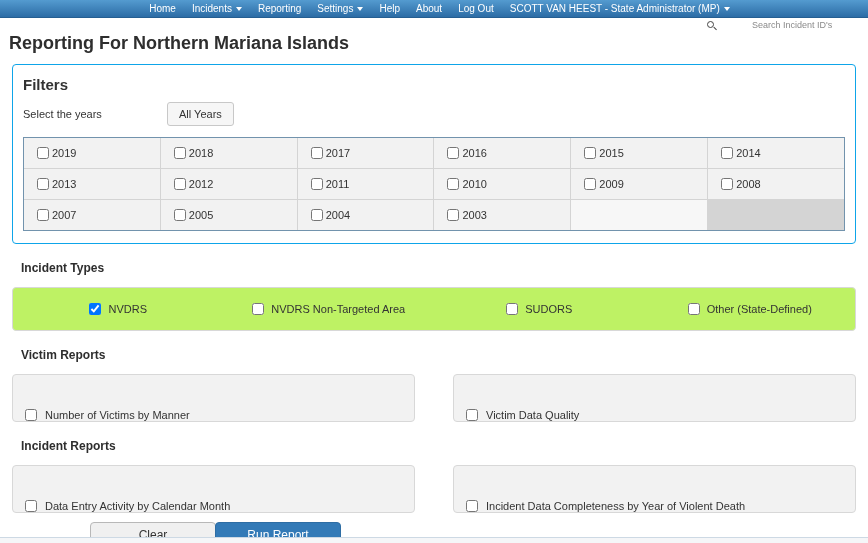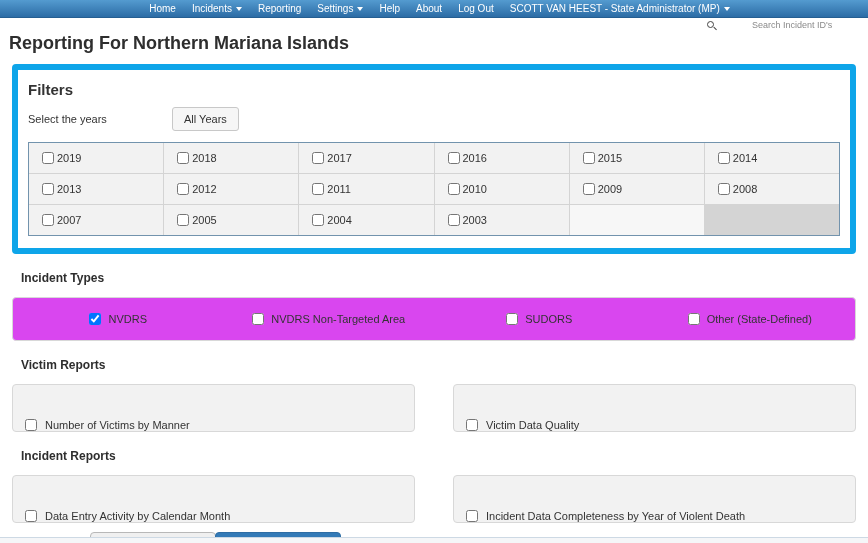--- a/index.html
+++ b/index.html
@@ -58,21 +58,21 @@
 
   
   .page-title {
     font-size: 18px; font-weight: bold; color: #2e2e2e;
     margin: 15px 0 10px 9px;
   }
   .content { padding: 0 12px; }
 
   
   .filters-panel {
-    border: 6px solid #0ea5e9; border-radius: 4px;
+    border: 1px solid #0ea5e9; border-radius: 4px;
     padding: 11px 10px 12px 10px;
     background: #ffffff;
   }
   .filters-title { font-size: 15px; font-weight: bold; margin-bottom: 9px; }
   .filters-row { display: flex; align-items: center; margin-bottom: 11px; }
   .select-years-label { font-size: 11px; width: 144px; }
   .all-years-btn {
     background: #f6f6f6; border: 1px solid #c8c8c8; border-radius: 3px;
     font-size: 11px; color: #333; padding: 5px 11px; cursor: pointer;
     font-family: "Liberation Sans", sans-serif;
@@ -94,21 +94,21 @@
   input[type="checkbox"] { width: 12px; height: 12px; margin: 0; cursor: pointer; }
 
   
   .section-title {
     font-size: 12px; font-weight: bold; color: #2e2e2e;
     margin: 17px 0 12px 9px;
   }
 
   
   .types-panel {
-    background: #d946ef; border: 1px solid #d8d8d8; border-radius: 4px;
+    background: #bef264; border: 1px solid #d8d8d8; border-radius: 4px;
     height: 44px; display: flex; align-items: stretch;
   }
   .type-option {
     flex: 1; display: flex; align-items: center; justify-content: center;
     gap: 7px; font-size: 11px;
   }
 
   
   .report-row { display: flex; gap: 38px; }
   .report-panel {

